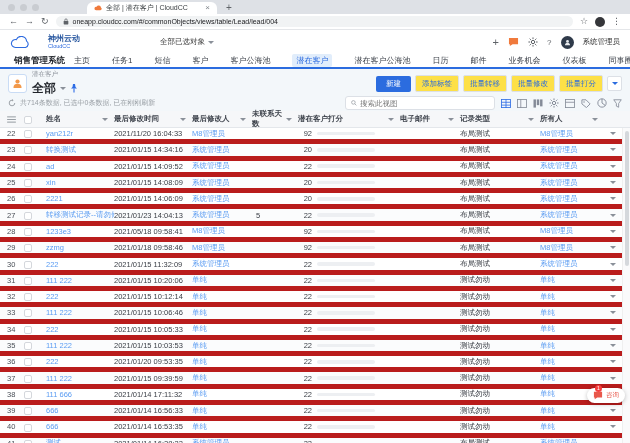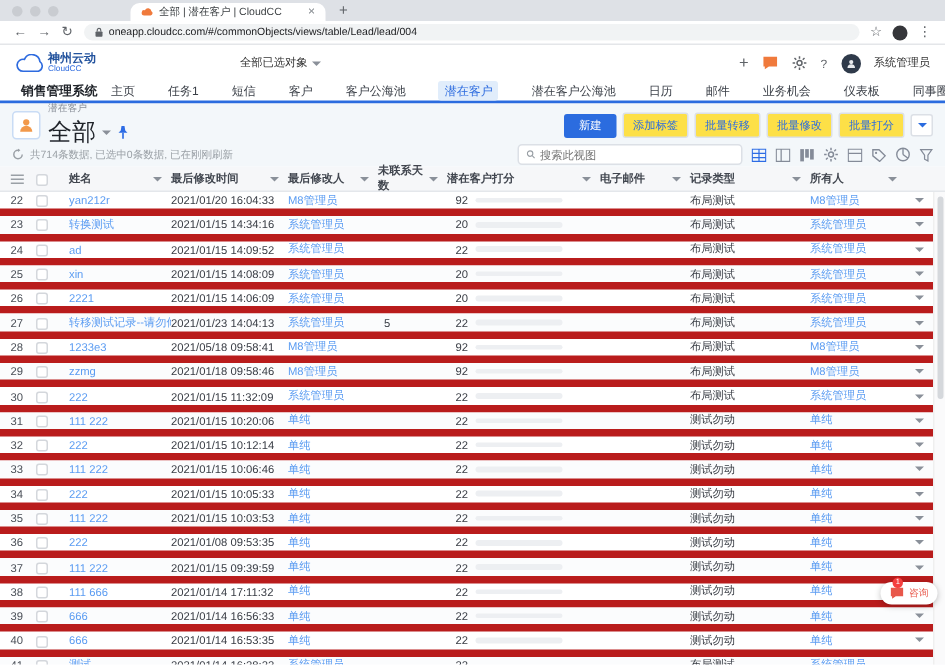--- a/index.html
+++ b/index.html
@@ -20,21 +20,21 @@
 
 #urlbar{height:16px;background:#fff;border-bottom:1px solid #E4E6E9;display:flex;
   align-items:center;padding:0 9px;gap:7px;font-size:9px;color:#5F6368}
 .urlpill{flex:1;height:11px;background:#F1F3F4;border-radius:6px;display:flex;
   align-items:center;gap:4px;padding:0 7px;font-size:7px;color:#202124}
 .chromeicn{font-size:9px;color:#5F6368;line-height:1}
 .chromeavatar{width:10px;height:10px;border-radius:50%;background:#35363A}
 
 
 #appheader{height:24px;display:flex;align-items:center;padding:0 10px;background:#fff}
-.logo{display:flex;align-items:center;gap:0;width:150px}
+.logo{display:flex;align-items:center;gap:16px;width:150px}
 .brand-cn{font-size:8px;font-weight:bold;color:#24549E;line-height:1.1}
 .brand-en{font-size:5.5px;color:#2E6BDF;line-height:1.1}
 .scope{display:flex;align-items:center;gap:3px;font-size:7.5px;color:#333;margin-right:6px}
 .caret{width:0;height:0;border-left:3px solid transparent;border-right:3px solid transparent;
   border-top:3.5px solid #8A9099}
 .hsearch{width:178px;height:15px;border:1px solid #DCDFE3;border-radius:3px;display:flex;
   align-items:center;gap:4px;padding:0 5px;background:#fff}
 .hsearch input, .vsearch input{border:none;outline:none;flex:1;font-size:7.5px;color:#333;
   background:transparent;font-family:inherit;min-width:0}
 .hdr-right{margin-left:auto;display:flex;align-items:center;gap:9px}
@@ -55,21 +55,21 @@
 .pencil{margin-left:auto}
 
 
 #subheader{height:42px;background:#F3F7FA;padding:3px 8px 2px;display:flex;flex-direction:column}
 .rowA{display:flex;align-items:center;height:23px}
 .objicon{width:19px;height:19px;background:#fff;border:1px solid #C9DCF5;border-radius:3px;
   display:flex;align-items:center;justify-content:center}
 .titles{margin-left:5px;display:flex;flex-direction:column;gap:1px}
 .objlabel{font-size:6.5px;color:#8A9099}
 .viewline{display:flex;align-items:center;gap:4px}
-.viewname{font-size:16px;font-weight:normal;color:#1F2329}
+.viewname{font-size:12px;font-weight:bold;color:#1F2329}
 .btns{margin-left:auto;display:flex;gap:4px;align-items:center}
 .btn-primary{background:#2B6CDF;color:#fff;font-size:7.5px;border:none;border-radius:2px;
   padding:3px 10px;font-family:inherit}
 .btn-light{background:#fde047;border:1px solid #DCE0E6;color:#2B6CDF;font-size:7.5px;
   border-radius:2px;padding:2.5px 6px;font-family:inherit}
 .btn-caret{background:#fff;border:1px solid #DCE0E6;border-radius:2px;width:15px;height:14.5px;
   display:flex;align-items:center;justify-content:center}
 .btn-caret .caret{border-top-color:#2B6CDF}
 .rowB{display:flex;align-items:center;height:16px;margin-top:1px}
 .summary{font-size:7px;color:#9AA0A6;margin-left:4px}
@@ -392,21 +392,21 @@
       </div>
     </div>
   <div class="h-action"></div>
 </div>
 
 <div id="tbody">
     <div class="tr">
     <div class="td c-num">22</div>
     <div class="td c-check"><span class="checkbox"></span></div>
     <div class="td c-name"><a class="link" href="#">yan212r</a></div>
-    <div class="td c-time">2021/01/20 16:04:33</div>
+    <div class="td c-time">2021/11/20 16:04:33</div>
     <div class="td c-mod"><a class="link" href="#">M8管理员</a></div>
     <div class="td c-days"></div>
     <div class="td c-score">
       <span class="score-num">92</span>
       <span class="bar"><span class="fill" style="width: 92%; background: rgb(242, 134, 107);"></span></span>
     </div>
     <div class="td c-email"></div>
     <div class="td c-type">布局测试</div>
     <div class="td c-owner"><a class="link" href="#">M8管理员</a></div>
     <div class="td c-action">
@@ -644,21 +644,21 @@
     <div class="td c-type">测试勿动</div>
     <div class="td c-owner"><a class="link" href="#">单纯</a></div>
     <div class="td c-action">
         <span class="caret"></span>
       </div>
   </div>
     <div class="tr">
     <div class="td c-num">36</div>
     <div class="td c-check"><span class="checkbox"></span></div>
     <div class="td c-name"><a class="link" href="#">222</a></div>
-    <div class="td c-time">2021/01/08 09:53:35</div>
+    <div class="td c-time">2021/01/20 09:53:35</div>
     <div class="td c-mod"><a class="link" href="#">单纯</a></div>
     <div class="td c-days"></div>
     <div class="td c-score">
       <span class="score-num">22</span>
       <span class="bar"><span class="fill" style="width: 22%; background: rgb(246, 193, 78);"></span></span>
     </div>
     <div class="td c-email"></div>
     <div class="td c-type">测试勿动</div>
     <div class="td c-owner"><a class="link" href="#">单纯</a></div>
     <div class="td c-action">

